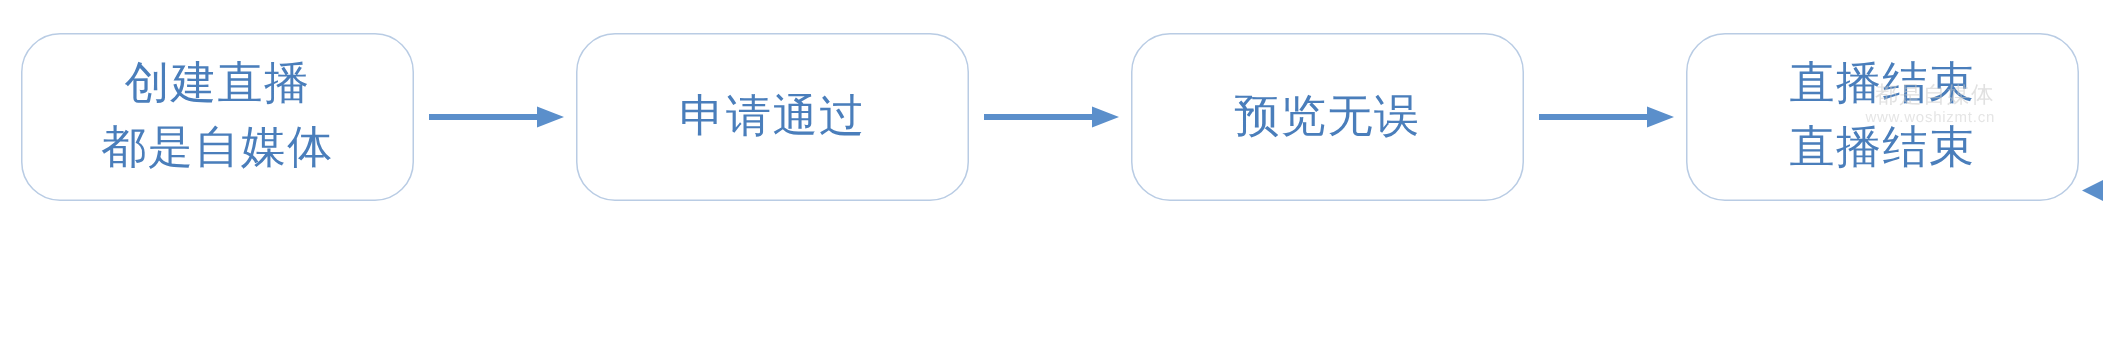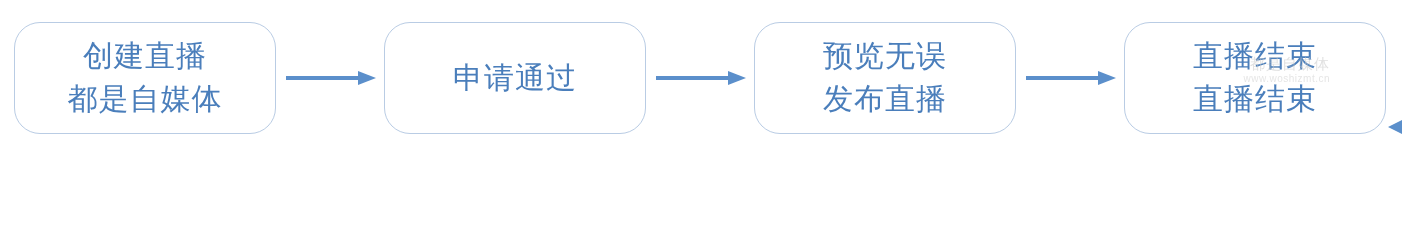--- a/index.html
+++ b/index.html
@@ -120,21 +120,20 @@
     <div class="step-line">申请通过</div>
   </div>
 
   <div class="arrow" style="left:656px;">
     <div class="arrow-shaft"></div>
     <div class="arrow-head"></div>
   </div>
 
   <div class="step-box" style="left:754px;">
     <div class="step-line">预览无误</div>
-    <div class="step-line">发布直播</div>
   </div>
 
   <div class="arrow" style="left:1026px;">
     <div class="arrow-shaft"></div>
     <div class="arrow-head"></div>
   </div>
 
   <div class="step-box" style="left:1124px;">
     <div class="step-line">直播结束</div>
     <div class="step-line">直播结束</div>

